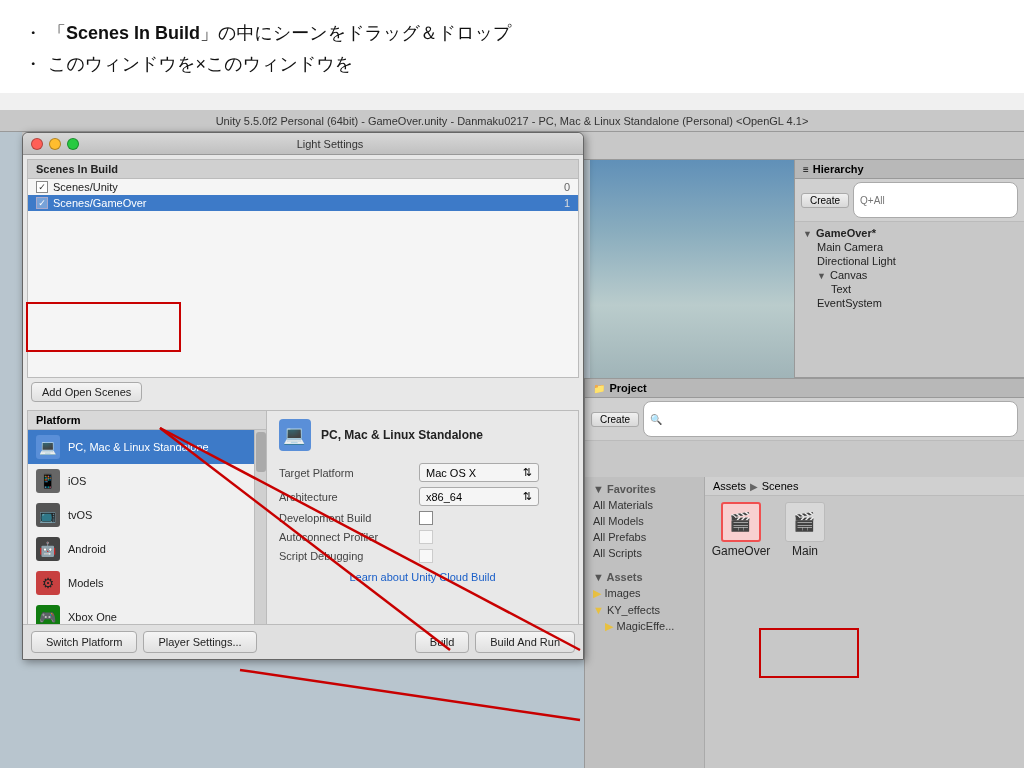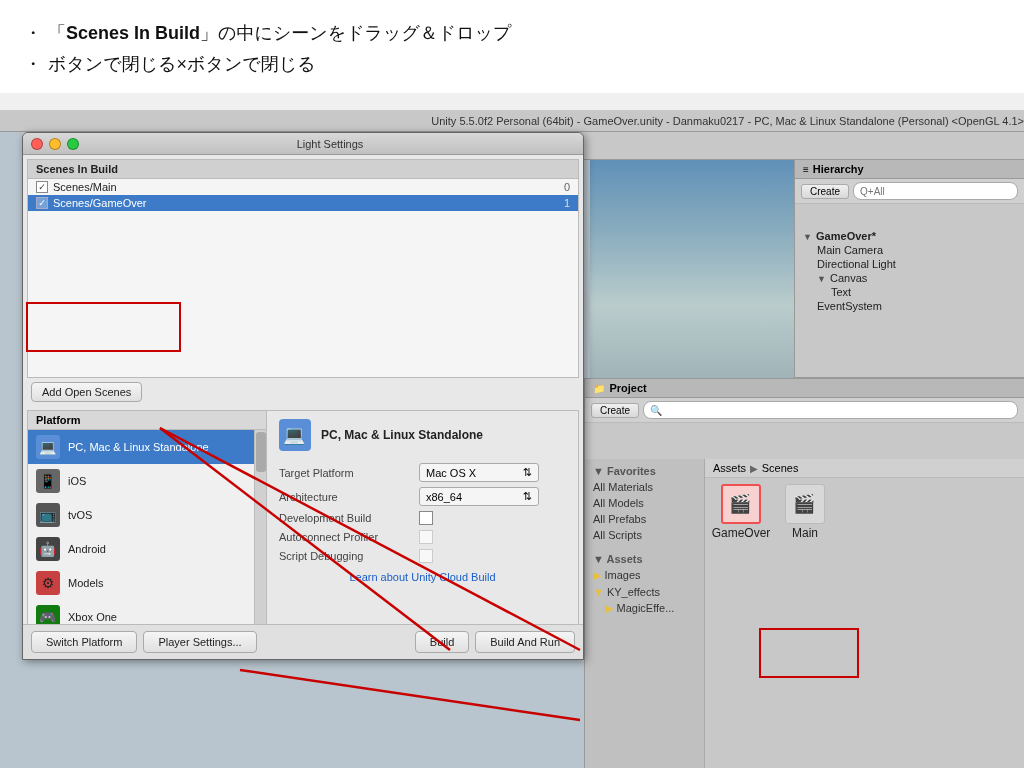--- a/index.html
+++ b/index.html
@@ -47,21 +47,21 @@
     .unity-titlebar {
       position: absolute;
       top: 0;
       left: 0;
       right: 0;
       height: 22px;
       background: #c8c8c8;
       border-bottom: 1px solid #999;
       display: flex;
       align-items: center;
-      justify-content: flex-end;
+      justify-content: center;
       font-size: 11px;
       color: #333;
       z-index: 10;
     }
 
     
     .build-settings-window {
       position: absolute;
       top: 22px;
       left: 22px;
@@ -431,28 +431,27 @@
       background: linear-gradient(to bottom, #f0f0f0, #d8d8d8);
       border: 1px solid #aaa;
       border-radius: 3px;
       cursor: pointer;
     }
     .search-input-small {
       flex: 1;
       height: 16px;
       border: 1px solid #aaa;
       border-radius: 8px;
-      padding: 8px 6px;
+      padding: 17px 6px;
       font-size: 10px;
       background: white;
     }
     .hierarchy-tree {
       padding: 4px 8px;
       font-size: 11px;
-      margin-top: 21px;
     }
     .tree-item {
       padding: 1px 0;
       color: #222;
     }
     .tree-item.root { font-weight: bold; }
     .tree-item.indent1 { padding-left: 14px; }
     .tree-item.indent2 { padding-left: 28px; }
     .tree-expand {
       display: inline-block;
@@ -553,21 +552,21 @@
 
 <div class="instruction-area">
   <div class="instruction-line">
     <span class="bullet">・</span>
     <span>
       <span>「</span><span class="bold-text">Scenes In Build</span><span>」の中にシーンをドラッグ＆ドロップ</span>
     </span>
   </div>
   <div class="instruction-line">
     <span class="bullet">・</span>
-    <span>ボタンで閉じる×ボタンで閉じる</span>
+    <span>このウィンドウを×このウィンドウを</span>
   </div>
 </div>
 
 <div class="editor-area">
 
   <div class="unity-titlebar">
     <span>Unity 5.5.0f2 Personal (64bit) - GameOver.unity - Danmaku0217 - PC, Mac &amp; Linux Standalone (Personal) &lt;OpenGL 4.1&gt;</span>
   </div>
 
   <div class="toolbar">
@@ -680,21 +679,21 @@
       <div class="window-btn btn-min"></div>
       <div class="window-btn btn-max"></div>
       <span class="window-title">Light Settings</span>
     </div>
 
     <div class="scenes-section">
       <div class="scenes-header">Scenes In Build</div>
       <div class="scenes-list">
         <div class="scene-item">
           <div class="scene-checkbox checked"></div>
-          <span class="scene-name">Scenes/Main</span>
+          <span class="scene-name">Scenes/Unity</span>
           <span class="scene-index">0</span>
         </div>
         <div class="scene-item selected">
           <div class="scene-checkbox checked"></div>
           <span class="scene-name">Scenes/GameOver</span>
           <span class="scene-index">1</span>
         </div>
       </div>
       <div class="add-open-scenes-row">
         <button class="btn-small">Add Open Scenes</button>

